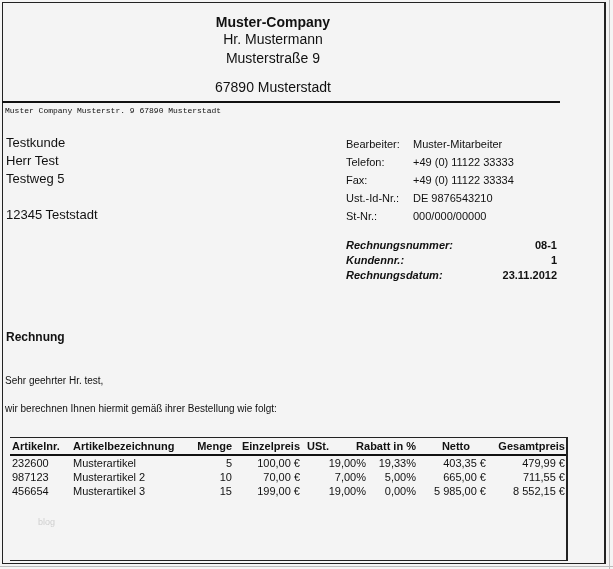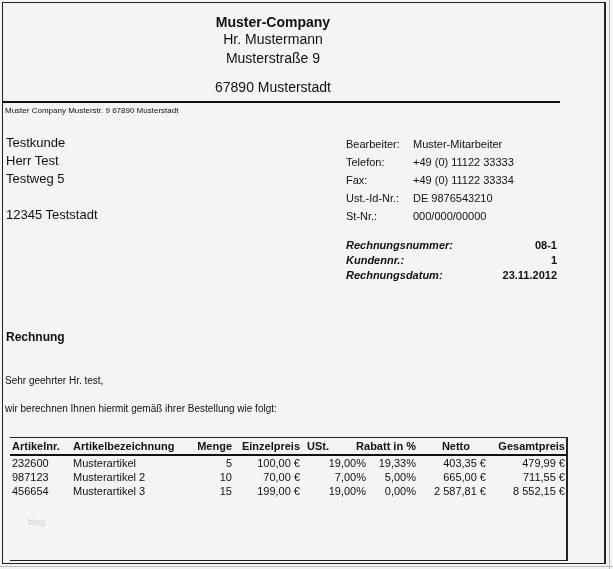--- a/index.html
+++ b/index.html
@@ -25,21 +25,21 @@
   }
   .abs { position:absolute; white-space:nowrap; }
   .company { left:0; width:546px; text-align:center; font-size:14px; }
   .company-name { top:14px; font-weight:bold; }
   .company-contact { top:31px; }
   .company-street { top:50px; }
   .company-city { top:79px; }
   .hrule {
     position:absolute; left:2px; top:101px; width:558px; height:2px; background:#111;
   }
-  .sender-line { left:5px; top:106px; font-size:8px; }
+  .sender-line { left:5px; top:106px; font-size:8px;font-family:Liberation Mono, monospace; }
   .recipient { left:6px; font-size:13px; }
   .r1 { top:135px; } .r2 { top:153px; } .r3 { top:171px; } .r4 { top:207px; }
 
   .info-label { left:346px; font-size:11px; }
   .info-value { left:413px; font-size:11px; }
   .i1 { top:138px; } .i2 { top:156px; } .i3 { top:174px; } .i4 { top:192px; } .i5 { top:210px; }
 
   .bold-label { left:346px; font-size:11px; font-weight:bold;font-style:italic; }
   .bold-value { left:450px; width:107px; text-align:right; font-size:11px; font-weight:bold; }
   .b1 { top:239px; } .b2 { top:254px; } .b3 { top:269px; }
@@ -62,21 +62,21 @@
   .row0 { top:19px; } .row1 { top:33px; } .row2 { top:47px; }
   .c-art { left:2px; }
   .c-bez { left:63px; }
   .c-men { left:170px; width:52px; text-align:right; }
   .c-ein { left:224px; width:66px; text-align:right; }
   .c-ust { left:292px; width:64px; text-align:right; }
   .c-rab { left:345px; width:61px; text-align:right; }
   .c-net { left:410px; width:66px; text-align:right; }
   .c-ges { left:478px; width:77px; text-align:right; }
   .th.c-art, .th.c-bez { }
-  .watermark { left:28px; top:517px; font-size:9px; color:#cfcfcf; }
+  .watermark { left:38px; top:517px; font-size:9px; color:#cfcfcf; }
 </style>
 </head>
 <body>
 
 <div class="frame"></div>
 <div class="outer-right"></div>
 <div class="outer-bottom"></div>
 
 <div class="abs company company-name">Muster-Company</div>
 <div class="abs company company-contact">Hr. Mustermann</div>
@@ -141,17 +141,17 @@
   <div class="td row1 c-rab">5,00%</div>
   <div class="td row1 c-net">665,00 €</div>
   <div class="td row1 c-ges">711,55 €</div>
 
   <div class="td row2 c-art">456654</div>
   <div class="td row2 c-bez">Musterartikel 3</div>
   <div class="td row2 c-men">15</div>
   <div class="td row2 c-ein">199,00 €</div>
   <div class="td row2 c-ust">19,00%</div>
   <div class="td row2 c-rab">0,00%</div>
-  <div class="td row2 c-net">2 587,81 €</div>
+  <div class="td row2 c-net">5 985,00 €</div>
   <div class="td row2 c-ges">8 552,15 €</div>
 </div>
 
 <div class="abs watermark">blog</div>
 
 </body></html>

